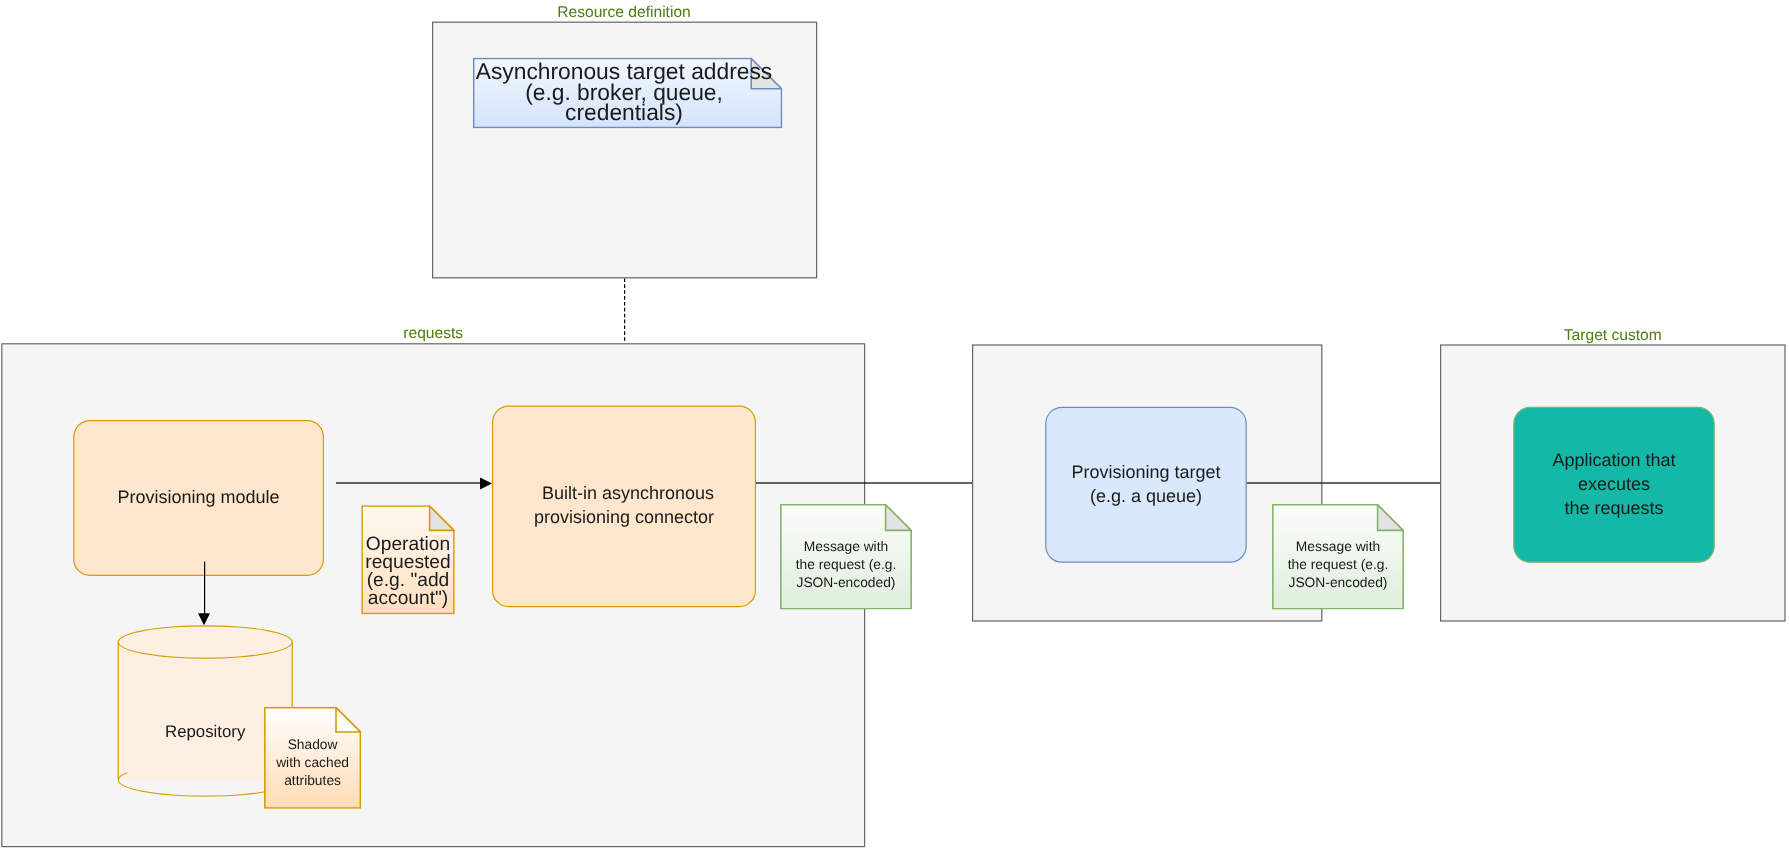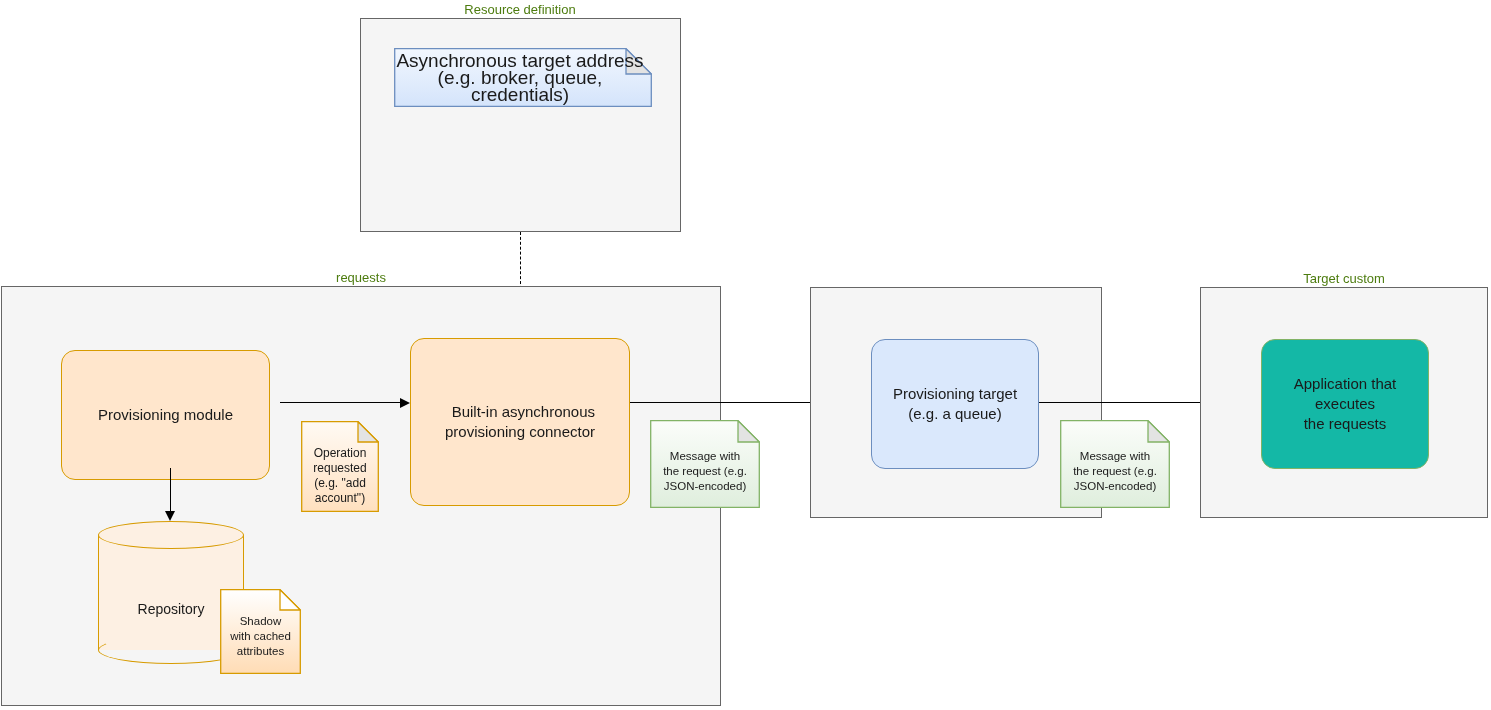--- a/index.html
+++ b/index.html
@@ -182,21 +182,21 @@
     <svg class="note-shape" viewBox="0 0 78 91" preserveAspectRatio="none">
       <defs>
         <linearGradient id="gradOrange1" x1="0" y1="0" x2="0" y2="1">
           <stop offset="0%" stop-color="#fffaf4"></stop>
           <stop offset="100%" stop-color="#ffe0bf"></stop>
         </linearGradient>
       </defs>
       <path d="M0.7,0.7 L57,0.7 L77.3,21 L77.3,90.3 L0.7,90.3 Z" fill="url(#gradOrange1)" stroke="#d79b00" stroke-width="1.3"></path>
       <path d="M57,0.7 L77.3,21 L57,21 Z" fill="#e3e3e3" stroke="#d79b00" stroke-width="1.3"></path>
     </svg>
-    <div class="note-body" style="font-size:12px; line-height:15px; padding-top:18px;">Operation
+    <div class="note-body" style="font-size:16px; line-height:15px; padding-top:18px;">Operation
 requested
 (e.g. "add
 account")</div>
   </div>
 
   <div class="note" style="left:220px; top:589px; width:81px; height:85px;">
     <svg class="note-shape" viewBox="0 0 81 85" preserveAspectRatio="none">
       <defs>
         <linearGradient id="gradOrange2" x1="0" y1="0" x2="0" y2="1">
           <stop offset="0%" stop-color="#ffffff"></stop>

